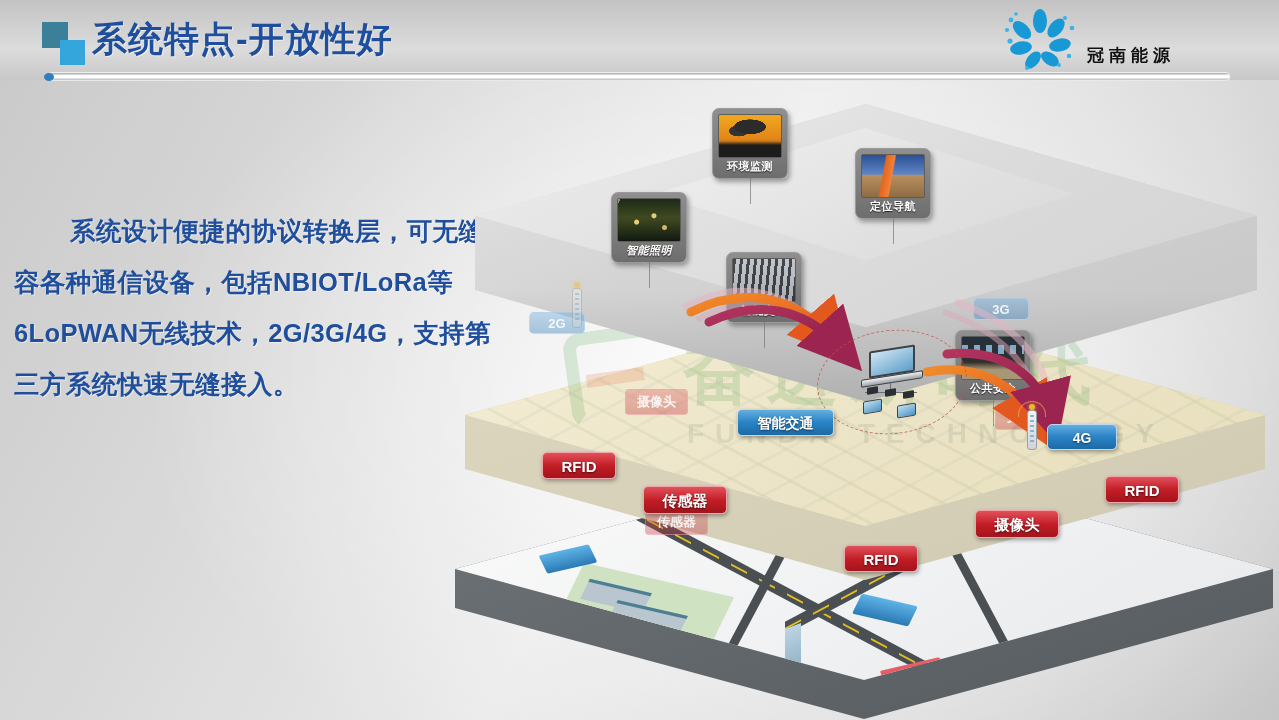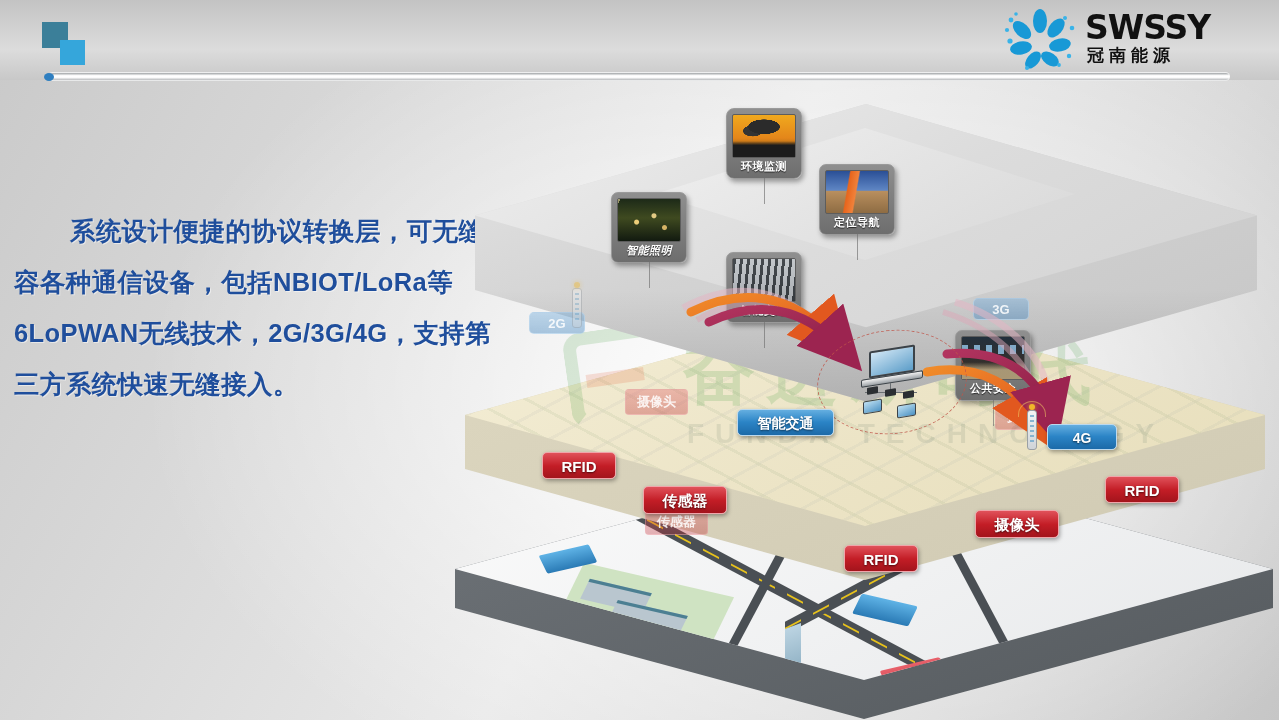--- a/index.html
+++ b/index.html
@@ -325,20 +325,21 @@
     position:absolute; font-size:13px; font-weight:bold; color:rgba(255,255,255,0.85);
     padding:3px 11px; border-radius:4px; white-space:nowrap;
   }
 </style>
 </head>
 <body>
 
 <div class="header">
   <div class="hdr-sq-a"></div>
   <div class="hdr-sq-b"></div>
+  <div class="page-title">系统特点-开放性好</div>
   <div class="hdr-rule"></div>
   <div class="hdr-rule-cap"></div>
 
   <div class="logo">
     <svg class="logo-mark" viewBox="0 0 74 62">
       <g fill="#1899d6">
         <ellipse cx="37" cy="13" rx="7" ry="12"></ellipse>
         <ellipse cx="53" cy="20" rx="6.5" ry="11" transform="rotate(40 53 20)"></ellipse>
         <ellipse cx="57" cy="37" rx="6.5" ry="11" transform="rotate(78 57 37)"></ellipse>
         <ellipse cx="47" cy="51" rx="6" ry="10" transform="rotate(125 47 51)"></ellipse>
@@ -351,21 +352,20 @@
           <circle cx="13" cy="6" r="1.8"></circle>
         <circle cx="4" cy="22" r="2.1"></circle>
           <circle cx="7" cy="33" r="2.6"></circle>
         <circle cx="62" cy="10" r="2"></circle>
           <circle cx="69" cy="20" r="2.3"></circle>
         <circle cx="66" cy="48" r="2.2"></circle>
           <circle cx="56" cy="57" r="1.9"></circle>
         <circle cx="24" cy="60" r="2"></circle>
       </g>
     </svg>
-    <div class="logo-text">SWSSY</div>
     <div class="logo-sub">冠南能源</div>
   </div>
 </div>
 
 <div class="body-text">系统设计便捷的协议转换层，可无缝兼容各种通信设备，包括NBIOT/LoRa等6LoPWAN无线技术，2G/3G/4G，支持第三方系统快速无缝接入。</div>
 
 <div class="stage">
 
   <div class="layer plate plate-bot">
     <div class="face"></div>
@@ -420,33 +420,33 @@
     <div class="tower-body"></div>
       <div class="tower-tip"></div>
   </div>
 
   <div class="card" style="left:164px;top:106px;font-style:italic;">
     <div class="thumb th-light"></div>
     <span class="cap">智能照明</span>
     <div class="pole"></div>
   </div>
 
-  <div class="card" style="left:279px;top:22px;border-radius:8px;">
+  <div class="card" style="left:265px;top:22px;">
     <div class="thumb th-env"></div>
     <span class="cap">环境监测</span>
     <div class="pole"></div>
   </div>
 
   <div class="card" style="left:279px;top:166px;">
     <div class="thumb th-traffic"></div>
     <span class="cap">智能交通</span>
     <div class="pole"></div>
   </div>
 
-  <div class="card" style="left:372px;top:62px;margin-top:16px;">
+  <div class="card" style="left:408px;top:62px;">
     <div class="thumb th-gps"></div>
     <span class="cap">定位导航</span>
     <div class="pole"></div>
   </div>
 
 
 
   <div class="card" style="left:508px;top:244px;">
     <div class="thumb th-safety"></div>
     <span class="cap">公共安全</span>

